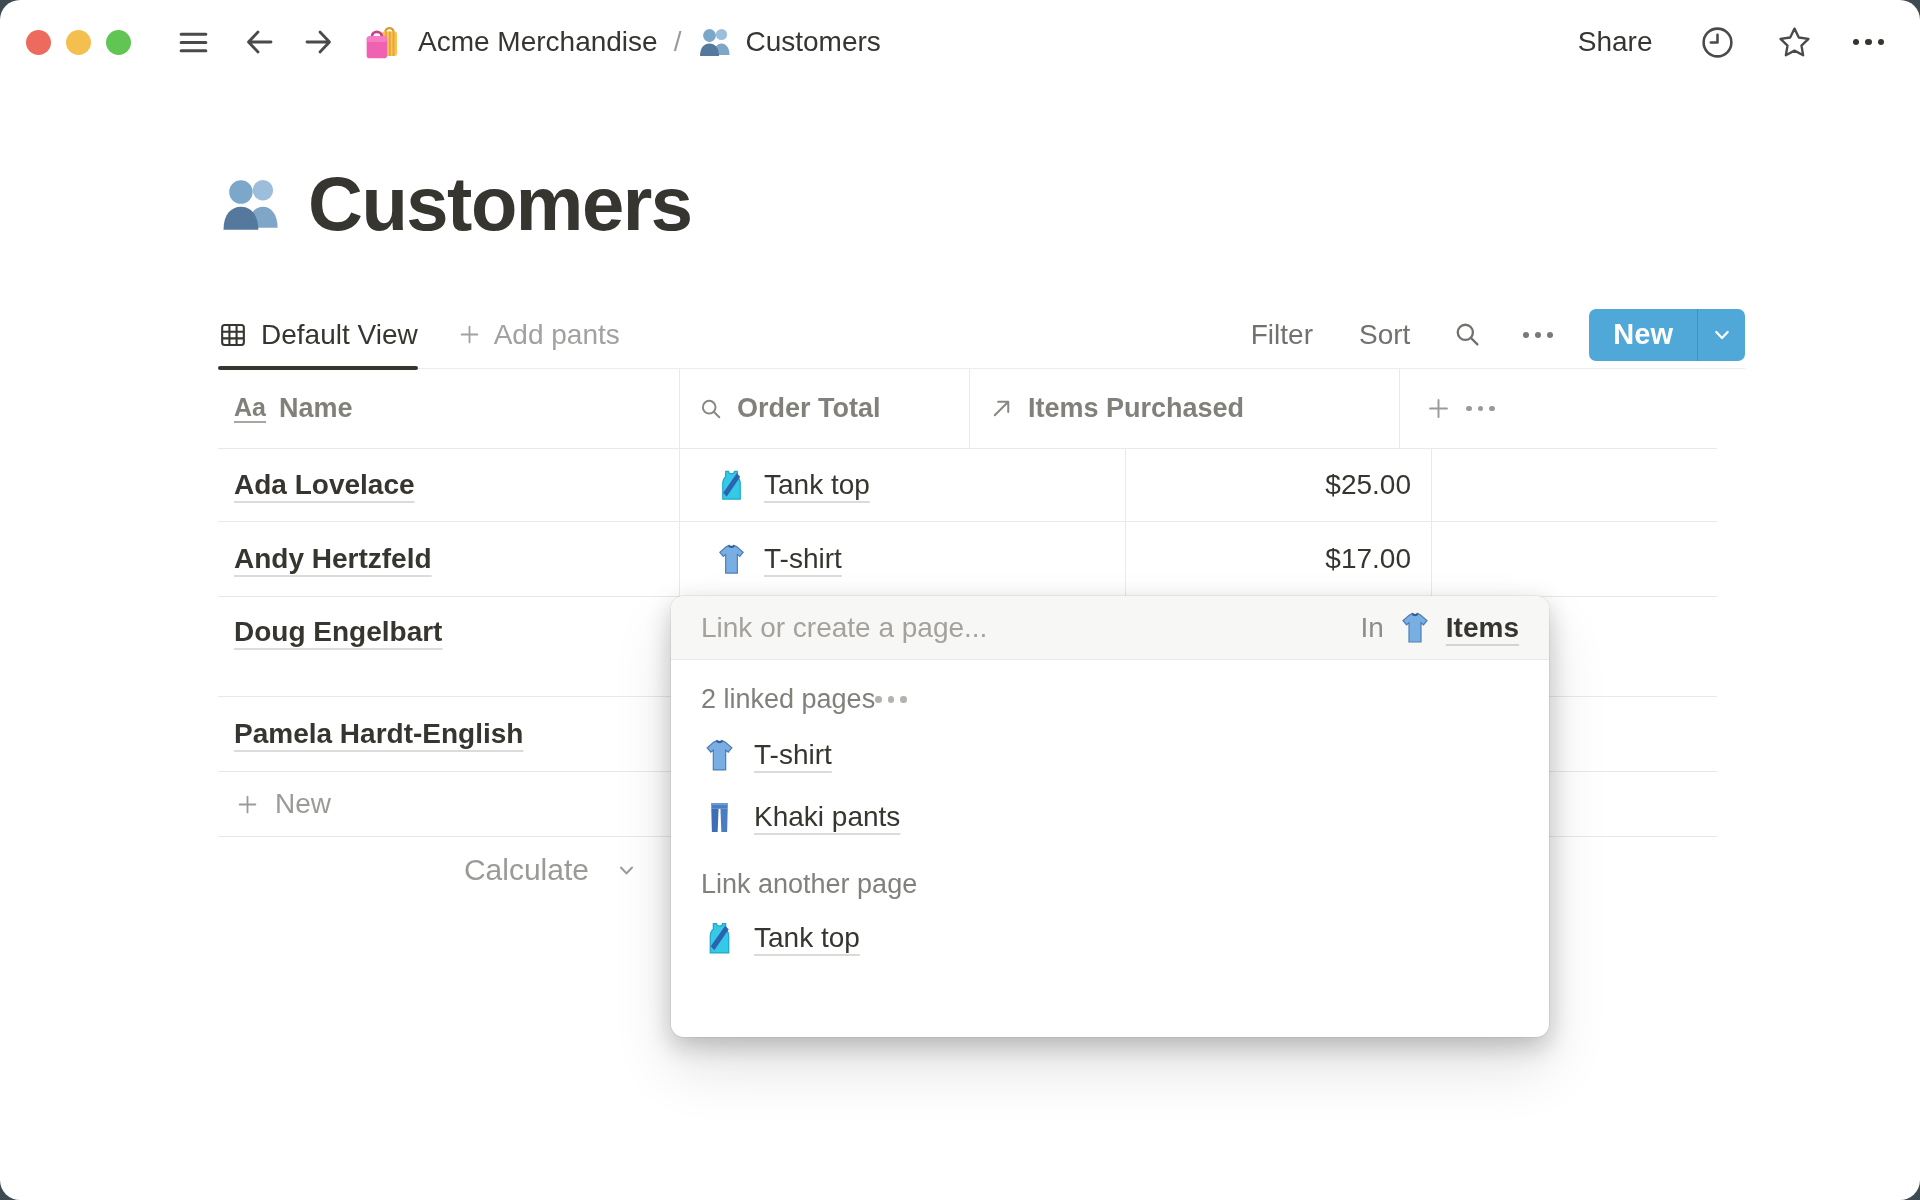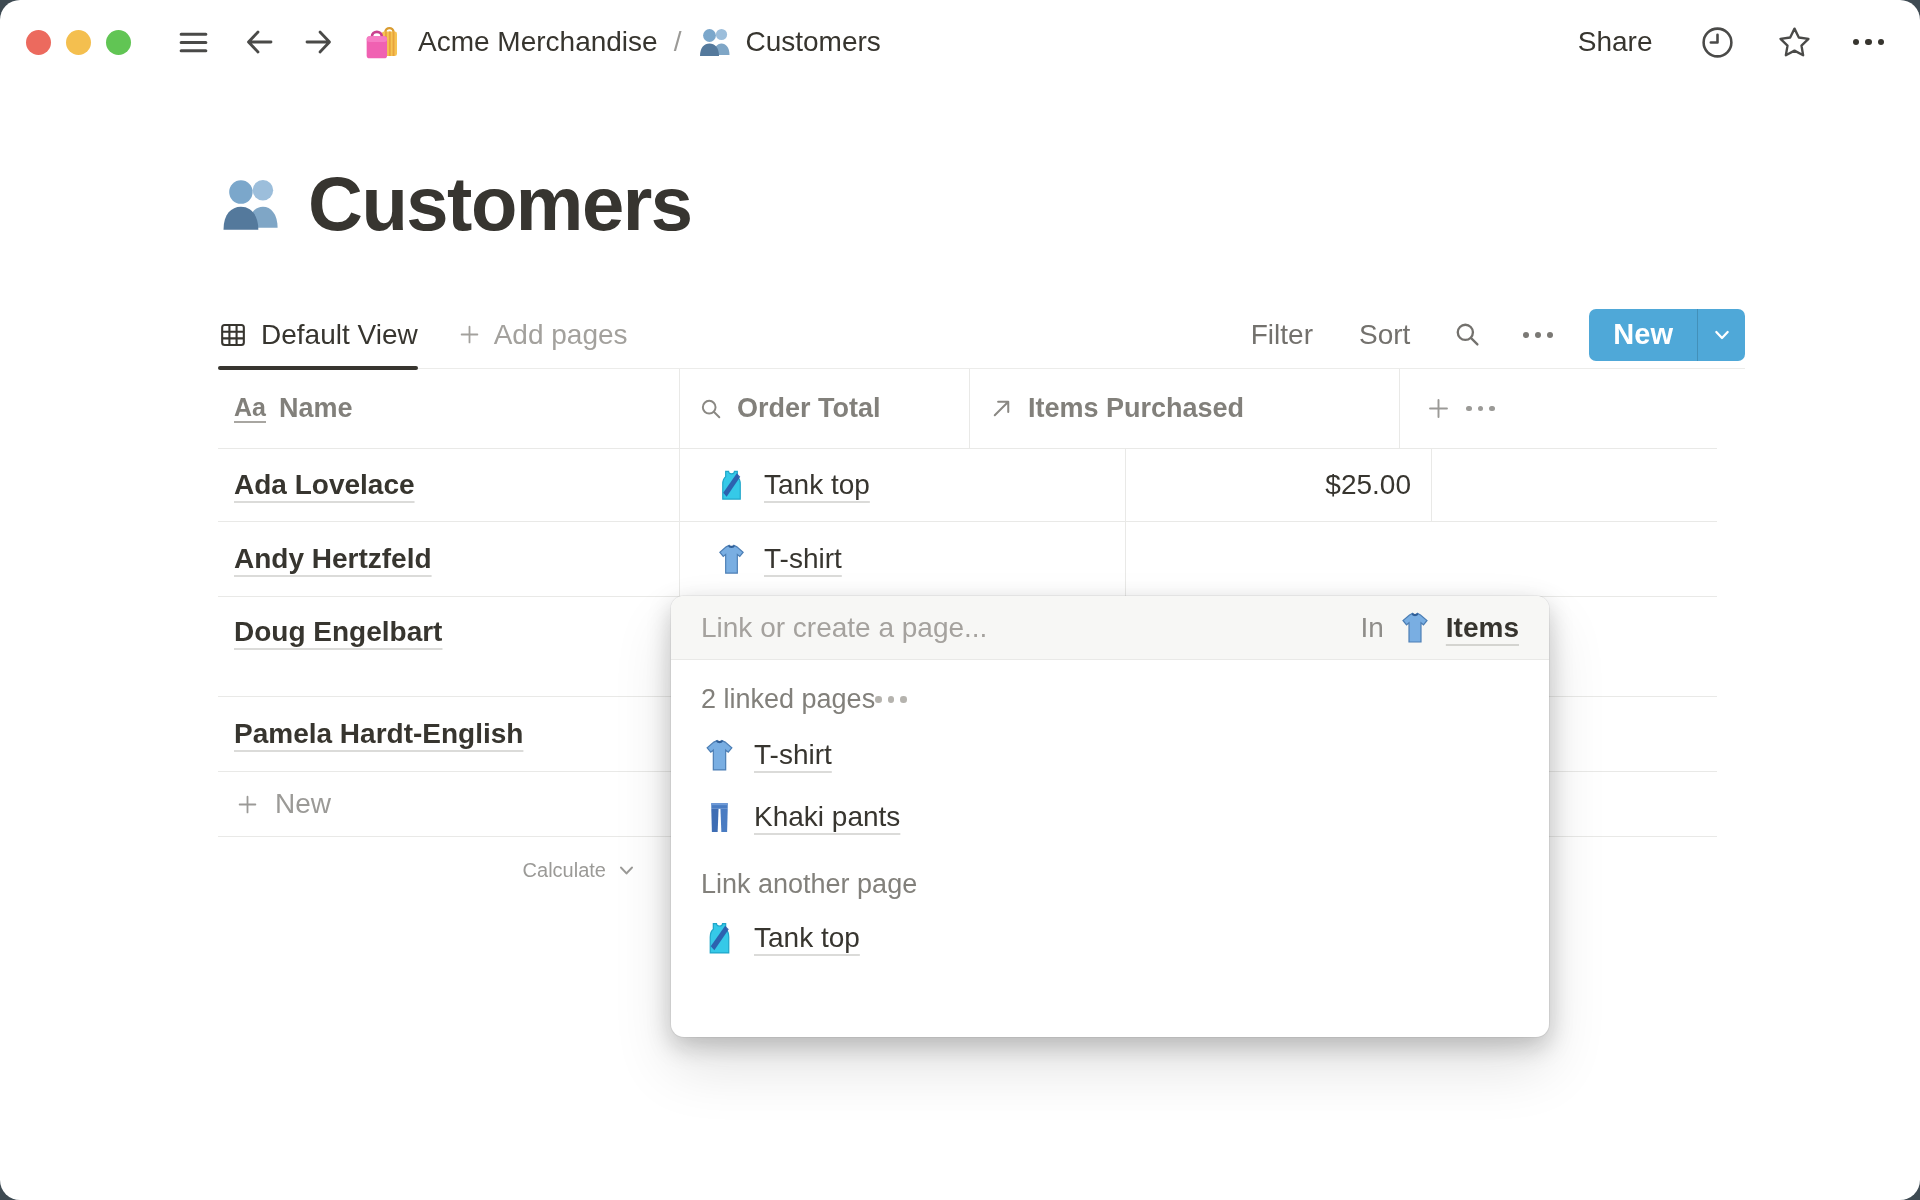--- a/index.html
+++ b/index.html
@@ -63,21 +63,21 @@
   .aa-glyph { font-size:25px; border-bottom:2.5px solid #A8A6A1; line-height:1.05; }
   .t-body-row { height:73px; font-size:28px;gap:16px; }
   .row-andy { height:75px; } .row-doug { height:100px; } .row-pam { height:75px; }
   .row-doug .cell { align-items:flex-start; padding-top:19px; }
   .name-txt { font-weight:600; color:#37352F; text-decoration:underline; text-decoration-color:rgba(55,53,47,0.18); text-decoration-thickness:2px; text-underline-offset:7px; }
   .link-txt { font-weight:500; color:#37352F; text-decoration:underline; text-decoration-color:rgba(55,53,47,0.18); text-decoration-thickness:2px; text-underline-offset:7px; }
   .money { color:#37352F; }
   .row-new { height:65px; color:#9B9A97; font-size:28px; }
   .row-new .c-name { gap:14px; border-right:none; }
   .row-calc { height:66px; }
-  .row-calc .c-name { border-right:none; justify-content:flex-end; padding-right:42px; gap:9px; color:#9B9A97; font-size:20px; }
+  .row-calc .c-name { border-right:none; justify-content:flex-end; padding-right:42px; gap:26px; color:#9B9A97; font-size:30px; }
 
   
   .popup { position:absolute; left:671px; top:596px; width:878px; height:441px; background:#fff; border-radius:13px; z-index:10;
            box-shadow:0 0 0 1px rgba(15,15,15,0.05), 0 9px 24px rgba(15,15,15,0.22), 0 30px 60px rgba(15,15,15,0.12); overflow:hidden; }
   .pp-head { height:64px; background:#F7F7F5; border-bottom:1px solid #E9E9E7; display:flex; align-items:center; padding:0 30px; }
   .pp-input { flex:1; background:transparent; border:none; outline:none; font-family:"Liberation Sans", sans-serif; font-size:28px; color:#37352F; }
   .pp-input::placeholder { color:#A5A29E; }
   .pp-in { display:flex; align-items:center; gap:13px;justify-content:space-between; }
   .pp-in-label { color:#8F8D89; font-size:28px; }
   .pp-in-page { font-size:28px; font-weight:600; color:#37352F; text-decoration:underline; text-decoration-color:rgba(55,53,47,0.18); text-decoration-thickness:2px; text-underline-offset:7px; }
@@ -235,21 +235,21 @@
           </svg>
         </span>
       <span>Default View</span>
     </div>
     <div class="add-view">
       <span>
           <svg class="ic" width="27" height="27">
             <use href="#sym-plus"></use>
           </svg>
         </span>
-      <span>Add pages</span>
+      <span>Add pants</span>
     </div>
     <div class="tb-spacer"></div>
     <span class="tool-txt">Filter</span>
     <span class="tool-txt tool-sort">Sort</span>
     <span class="tb-btn tool-search">
         <svg class="ic" width="31" height="31">
           <use href="#sym-search"></use>
         </svg>
       </span>
     <span class="dots tool-dots">
@@ -327,20 +327,23 @@
           <span class="name-txt">Andy Hertzfeld</span>
         </div>
       <div class="cell c-items">
         <span>
             <svg class="ic" width="35" height="35">
               <use href="#sym-tshirt"></use>
             </svg>
           </span>
         <span class="link-txt">T-shirt</span>
       </div>
+      <div class="cell c-order">
+          <span class="money">$17.00</span>
+        </div>
       <div class="cell c-add"></div>
     </div>
 
     <div class="t-row t-body-row row-doug">
       <div class="cell c-name">
           <span class="name-txt">Doug Engelbart</span>
         </div>
       <div class="cell c-items"></div>
       <div class="cell c-order"></div>
       <div class="cell c-add"></div>

